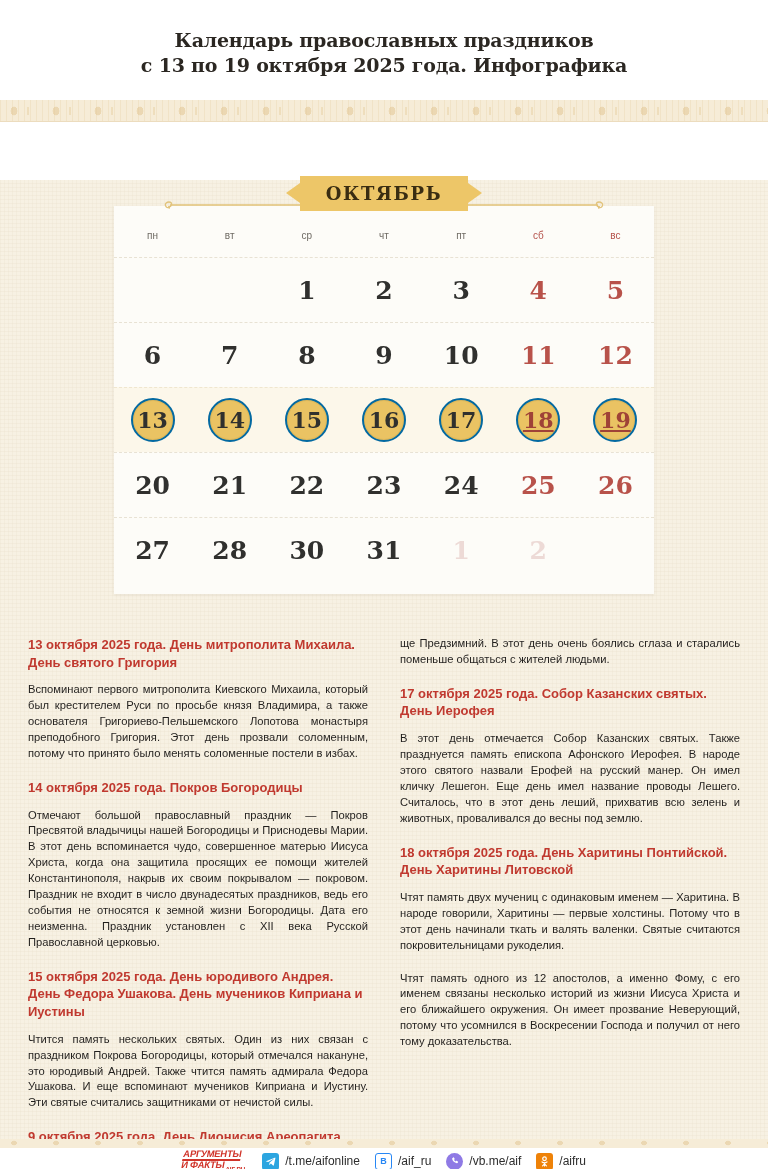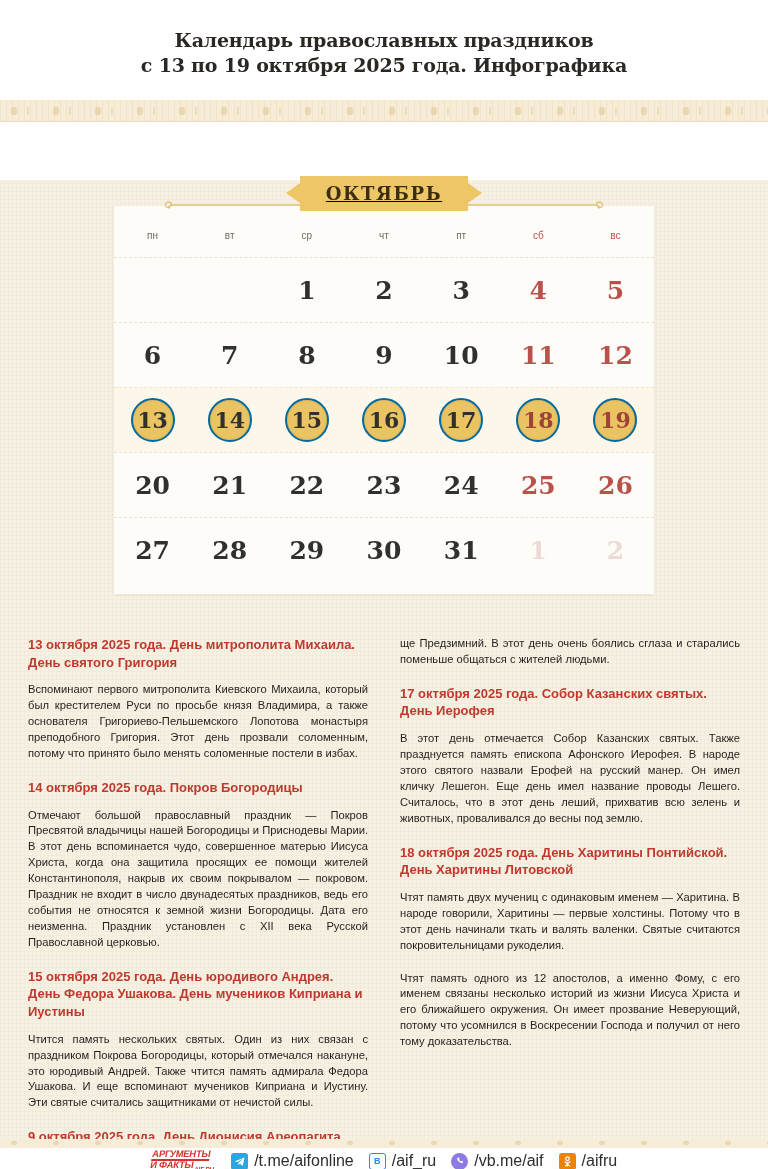--- a/index.html
+++ b/index.html
@@ -59,21 +59,20 @@
 
   
   .cal-wrap { position: relative; margin: 58px auto 0; width: 540px; }
 
   .banner-row {
     position: relative;
     height: 26px;
     display: flex;
     align-items: center;
     justify-content: center;
-    text-decoration: underline;
   }
   .swoosh { position: absolute; top: 19px; height: 12px; width: 166px; }
   .swoosh.left  { left: 48px; }
   .swoosh.right { right: 48px; transform: scaleX(-1); }
   .swoosh svg { display: block; width: 100%; height: 100%; }
 
   .banner {
     position: relative;
     z-index: 3;
     background: #edc668;
@@ -131,21 +130,21 @@
   .cell.empty { color: transparent; }
 
   .cell .pill {
     width: 44px; height: 44px; border-radius: 50%;
     display: flex; align-items: center; justify-content: center;
     background: #eac363;
     border: 2px solid #0369a1;
     box-shadow: inset 0 0 0 1px rgba(190,150,60,.25);
     font-size: 22px;
   }
-  .cell.we .pill { color: #9f4237; }
+  .cell.we .pill { color: #9f4237; text-decoration: underline; }
 
   
   .cols {
     margin-top: 42px;
     display: grid;
     grid-template-columns: 1fr 1fr;
     column-gap: 32px;
     padding: 0 8px;
   }
   .col { position: relative; }
@@ -204,21 +203,21 @@
     letter-spacing: 0; padding-bottom: 1px;
   }
 
   .soc { display: flex; align-items: center; gap: 6px; }
   .soc-ico {
     width: 17px; height: 17px; border-radius: 3px;
     display: flex; align-items: center; justify-content: center;
     color: #fff; font-size: 10px; font-weight: 700;
   }
   .soc-ico svg { display: block; }
-  .soc-txt { font-size: 16px; color: #2d2d2d; }
+  .soc-txt { font-size: 12px; color: #2d2d2d; }
 </style>
 </head>
 <body>
 
 <div class="title-block">
   <div class="title-line">Календарь православных праздников</div>
   <div class="title-line">с 13 по 19 октября 2025 года. Инфографика</div>
 </div>
 
 <div class="pattern-strip"></div>
@@ -302,21 +301,20 @@
             <div class="cell">21</div>
             <div class="cell">22</div>
             <div class="cell">23</div>
             <div class="cell">24</div>
             <div class="cell we">25</div>
             <div class="cell we">26</div>
           </div>
           <div class="wk-row">
             <div class="cell">27</div>
             <div class="cell">28</div>
-            <div class="cell">29</div>
             <div class="cell">30</div>
             <div class="cell">31</div>
             <div class="cell we out">1</div>
             <div class="cell we out">2</div>
           </div>
         </div>
     </div>
   </div>
 
   <div class="cols">

